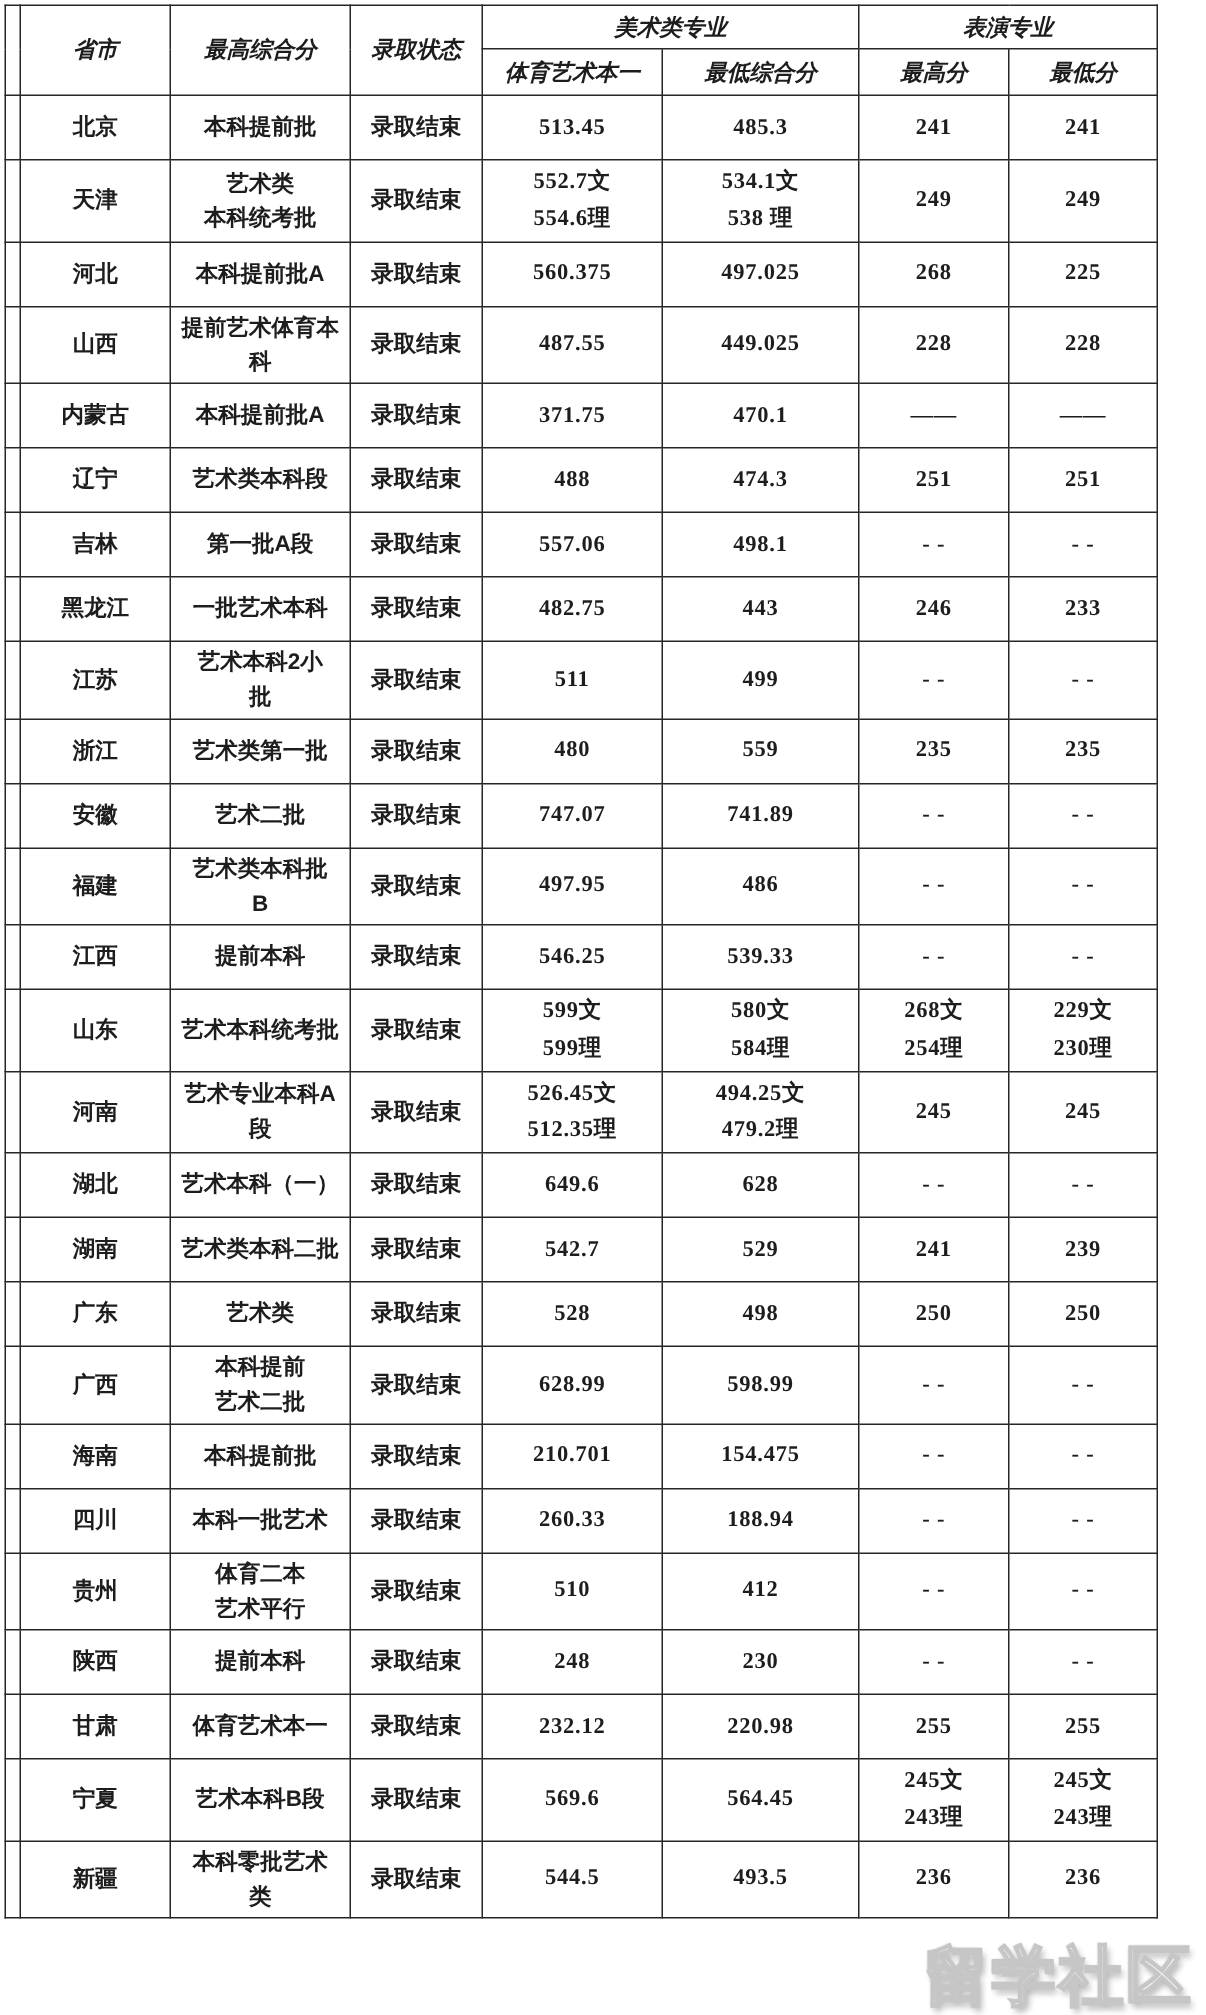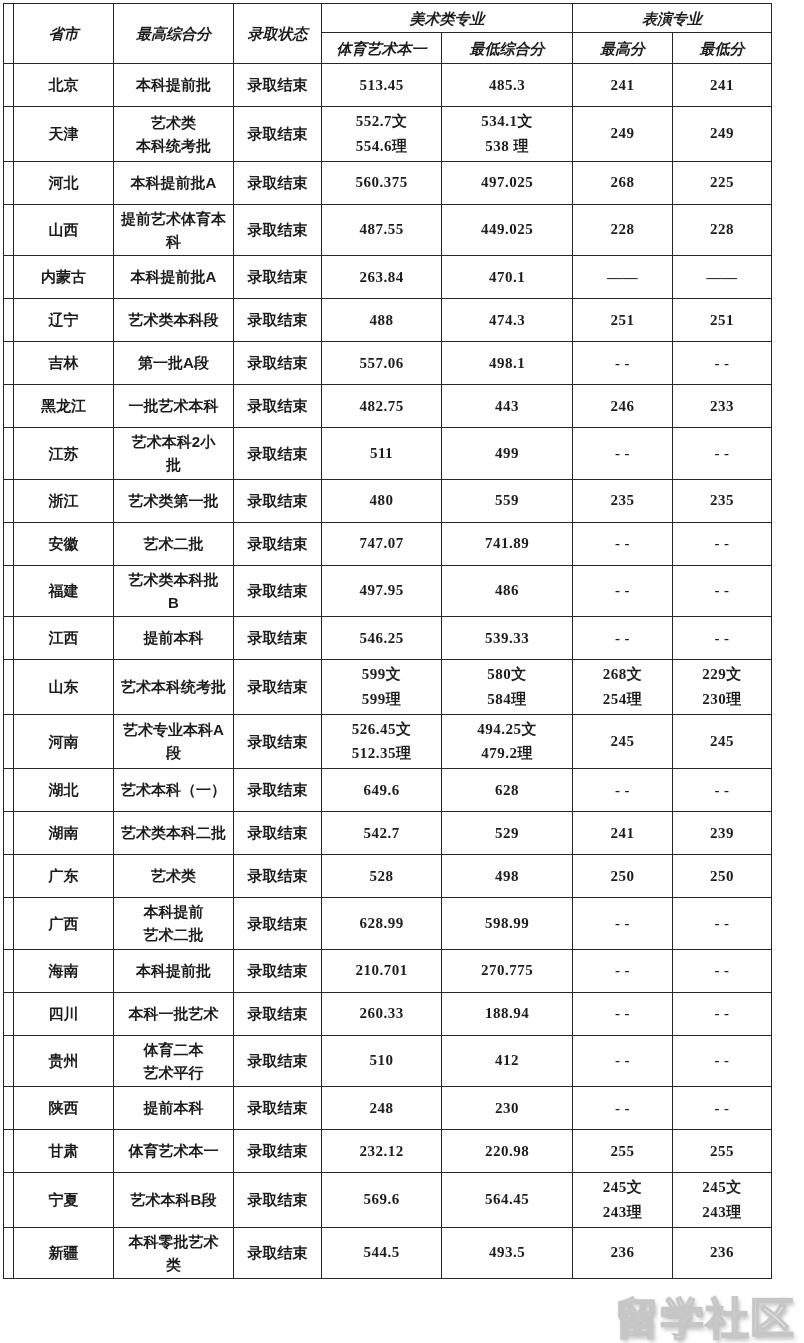--- a/index.html
+++ b/index.html
@@ -147,21 +147,21 @@
         <td class="num">487.55</td>
         <td class="num">449.025</td>
         <td class="num">228</td>
         <td class="num">228</td>
       </tr>
       <tr>
         <td class="sliver"></td>
         <td class="cn">内蒙古</td>
         <td class="cn">本科提前批A</td>
         <td class="cn">录取结束</td>
-        <td class="num">263.84</td>
+        <td class="num">371.75</td>
         <td class="num">470.1</td>
         <td class="num">——</td>
         <td class="num">——</td>
       </tr>
       <tr>
         <td class="sliver"></td>
         <td class="cn">辽宁</td>
         <td class="cn">艺术类本科段</td>
         <td class="cn">录取结束</td>
         <td class="num">488</td>
@@ -308,21 +308,21 @@
         <td class="num">598.99</td>
         <td class="num">- -</td>
         <td class="num">- -</td>
       </tr>
       <tr>
         <td class="sliver"></td>
         <td class="cn">海南</td>
         <td class="cn">本科提前批</td>
         <td class="cn">录取结束</td>
         <td class="num">210.701</td>
-        <td class="num">270.775</td>
+        <td class="num">154.475</td>
         <td class="num">- -</td>
         <td class="num">- -</td>
       </tr>
       <tr>
         <td class="sliver"></td>
         <td class="cn">四川</td>
         <td class="cn">本科一批艺术</td>
         <td class="cn">录取结束</td>
         <td class="num">260.33</td>
         <td class="num">188.94</td>

